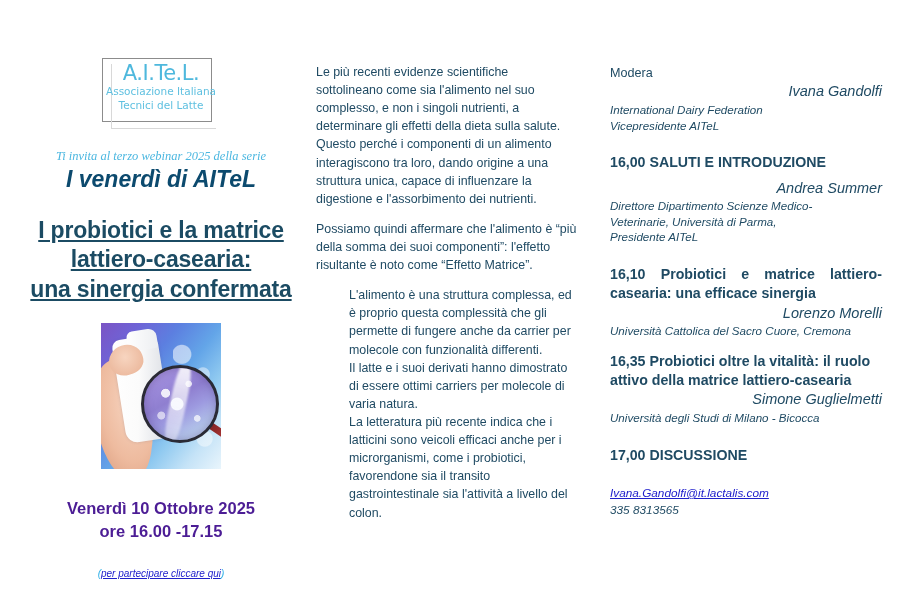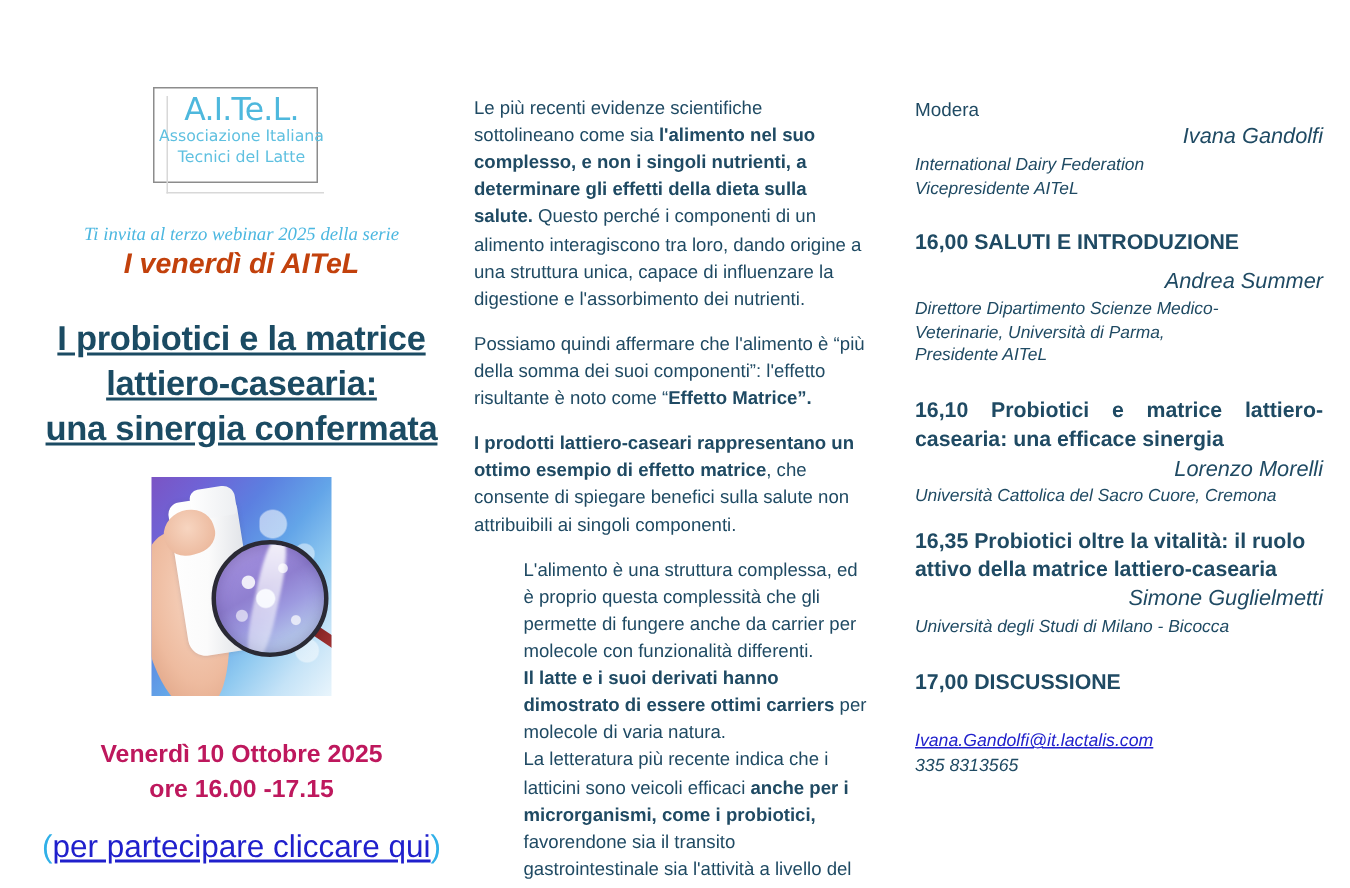--- a/index.html
+++ b/index.html
@@ -81,22 +81,22 @@
     font-style: italic;
     font-size: 12.5px;
     color: #4bb7e0;
     line-height: 1.2;
   }
   .invite-bold {
     margin-top: 2px;
     font-family: "Liberation Sans", sans-serif;
     font-style: italic;
     font-weight: bold;
-    font-size: 19px;
-    color: #c2410c;
+    font-size: 23px;
+    color: #0c4a6e;
     line-height: 1.2;
   }
 
   .main-title {
     margin-top: 22px;
     font-family: "Liberation Sans", sans-serif;
     font-weight: bold;
     font-size: 23px;
     line-height: 1.3;
     color: #1b4b63;
@@ -200,48 +200,49 @@
       radial-gradient(circle at 34% 58%, rgba(255,255,255,0.5) 0 8%, rgba(255,255,255,0) 9%),
       radial-gradient(circle at 72% 82%, rgba(255,255,255,0.45) 0 7%, rgba(255,255,255,0) 8%);
   }
 
   .date-line {
     margin-top: 28px;
     font-family: "Liberation Sans", sans-serif;
     font-weight: bold;
     font-size: 16.5px;
     line-height: 1.35;
-    color: #be185d;
+    color: #4c1d95;
   }
   .link-line {
-    margin-top: 16px;
-    font-family: "Liberation Sans", sans-serif;
-    font-size: 21px;
+    margin-top: 26px;
+    font-family: "Liberation Sans", sans-serif;
+    font-size: 10px;
     color: #30b0e8;
+    font-style: italic;
   }
   .link-line a {
     color: #2020cc;
     text-decoration: underline;
   }
 
   
   .col-mid {
     position: absolute;
     left: 316px;
     top: 63px;
     width: 262px;
     font-family: "Liberation Sans", sans-serif;
     font-size: 12.4px;
     line-height: 1.46;
     color: #1f4a63;
     text-align: left;
   }
   .col-mid p { margin: 0 0 12px 0; }
   .col-mid p:last-child { margin-bottom: 0; margin-left: 33px; }
-  .col-mid b { font-weight: bold; }
+  .col-mid b { font-weight: normal; }
 
   
   .col-right {
     position: absolute;
     left: 610px;
     top: 65px;
     width: 272px;
     font-family: "Liberation Sans", sans-serif;
     color: #1f4a63;
   }
@@ -327,21 +328,20 @@
     </div>
 
     <div class="link-line"><span>(</span><a href="#">per partecipare cliccare qui</a><span>)</span></div>
   </div>
 
   <div class="col-mid">
     <p><span>Le più recenti evidenze scientifiche sottolineano come sia </span><b>l'alimento nel suo complesso, e non i singoli nutrienti, a determinare gli effetti della dieta sulla salute.</b><span> Questo perché i componenti di un alimento interagiscono tra loro, dando origine a una struttura unica, capace di influenzare la digestione e l'assorbimento dei nutrienti.</span></p>
 
     <p><span>Possiamo quindi affermare che l'alimento è “più della somma dei suoi componenti”: l'effetto risultante è noto come “</span><b>Effetto Matrice”.</b></p>
 
-    <p><b>I prodotti lattiero-caseari rappresentano un ottimo esempio di effetto matrice</b><span>, che consente di spiegare benefici sulla salute non attribuibili ai singoli componenti.</span></p>
 
     <p><span>L'alimento è una struttura complessa, ed è proprio questa complessità che gli permette di fungere anche da carrier per molecole con funzionalità differenti.</span><br><b>Il latte e i suoi derivati hanno dimostrato di essere ottimi carriers</b><span> per molecole di varia natura.</span><br><span>La letteratura più recente indica che i latticini sono veicoli efficaci </span><b>anche per i microrganismi, come i probiotici,</b><span> favorendone sia il transito gastrointestinale sia l'attività a livello del colon.</span></p>
 
   </div>
 
   <div class="col-right">
 
     <div class="r-plain">Modera</div>
     <div class="r-name">Ivana Gandolfi</div>
     <div class="r-aff">International Dairy Federation</div>

